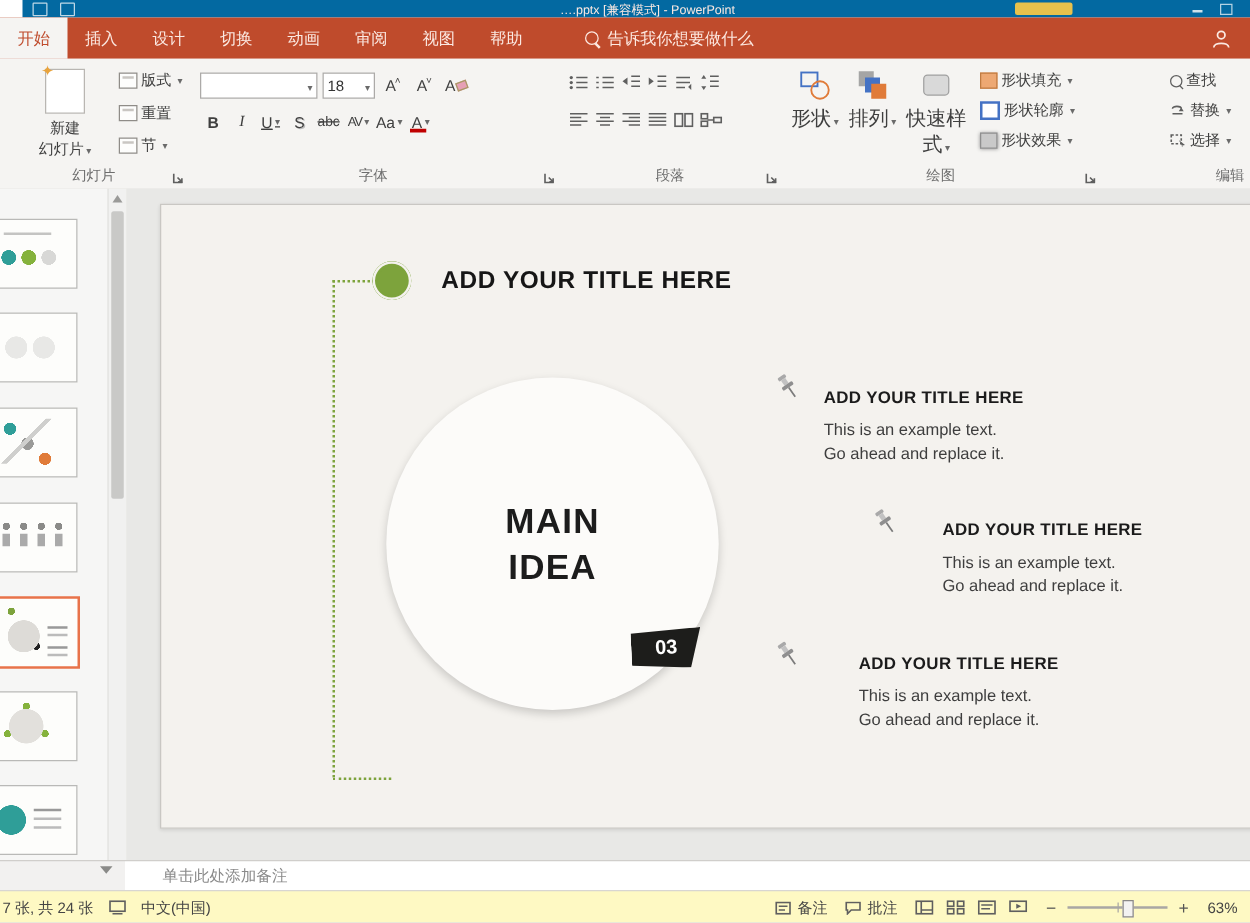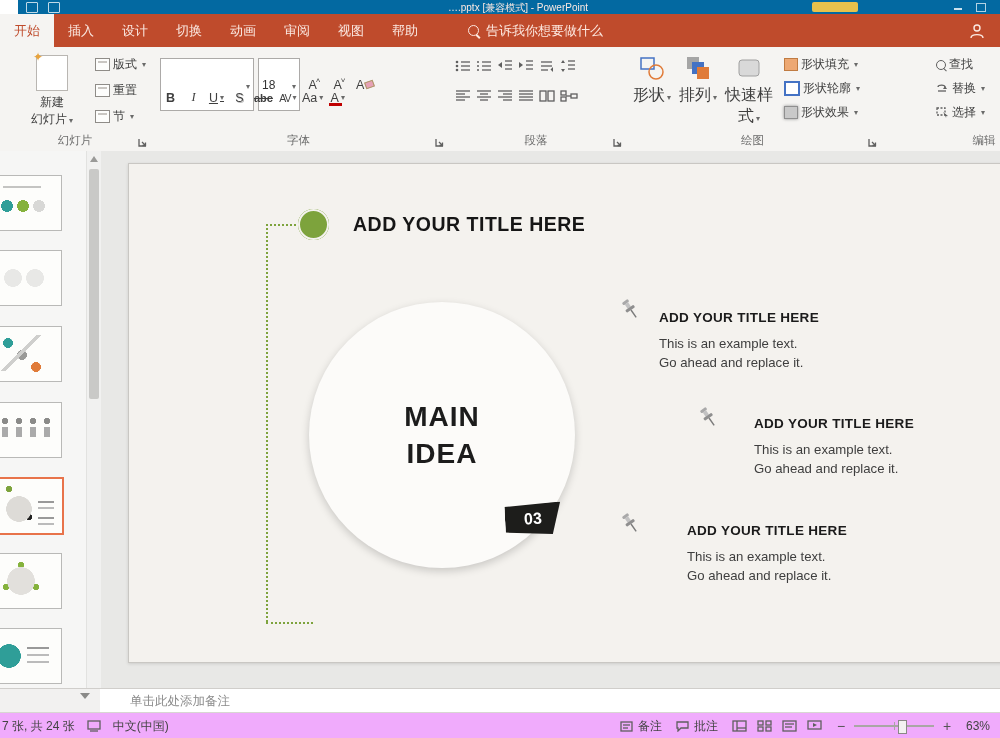--- a/index.html
+++ b/index.html
@@ -41,29 +41,29 @@
   .ns-icon{display:block;margin:0 auto 3px;width:30px;height:34px;background:#fff;border:1px solid #b9b6b2;position:relative;}
   .ns-icon::before{content:"✦";position:absolute;left:-4px;top:-6px;color:#e8a33d;font-size:12px;}
   .smallcol{position:absolute;left:92px;top:8px;display:flex;flex-direction:column;gap:7px;}
   .mini-ic{width:13px;height:11px;border:1px solid #8f8c88;background:#fdfdfc;display:inline-block;position:relative;}
   .mini-ic::after{content:"";position:absolute;left:2px;top:2px;right:2px;height:2px;background:#c9c6c2;}
 
   
   .g-font{width:297px;}
   .fontrow1{position:absolute;left:10px;top:11px;display:flex;align-items:center;gap:4px;}
   .fontrow2{position:absolute;left:10px;top:41px;display:flex;align-items:center;gap:2px;}
-  .combo{height:19px;background:#fff;border:1px solid #acaaa8;display:flex;align-items:center;justify-content:space-between;padding:16px 3px;font-size:12px;color:#333;}
+  .combo{height:19px;background:#fff;border:1px solid #acaaa8;display:flex;align-items:center;justify-content:space-between;padding:0 3px;font-size:12px;color:#333;}
   .namecombo{width:86px;}
   .sizecombo{width:34px;}
   .fbtn{min-width:17px;height:19px;display:flex;align-items:center;justify-content:center;font-size:12.5px;color:#3f3f3f;padding:0 2px;}
   .fb-b{font-weight:bold;}
   .fb-i{font-style:italic;font-family:"Liberation Serif",serif;}
   .fb-u{text-decoration:underline;}
   .fb-s{text-shadow:1px 1px 0 #bbb;}
-  .fb-abc{text-decoration:line-through;font-size:11px;font-weight:bold;}
+  .fb-abc{text-decoration:line-through;font-size:11px;}
   .fb-av{font-size:10.5px;letter-spacing:-1px;}
   .fb-color{position:relative;}
   .fb-color::before{content:"";position:absolute;left:2px;bottom:1px;width:13px;height:3px;background:#c00000;}
   .supmark{font-size:8px;color:#3f3f3f;margin-left:-1px;position:relative;top:-4px;}
   .eraser{display:inline-block;width:7px;height:5px;background:#e7a0b6;border:1px solid #a96;margin-left:1px;transform:rotate(-20deg);}
 
   
   .g-par{width:178px;}
   .parrow{position:absolute;left:8px;display:flex;gap:5px;align-items:center;}
   .pr1{top:12px;}
@@ -163,21 +163,21 @@
       radial-gradient(circle 12px at 18px 27px,#2f9e98 97%,transparent),
       linear-gradient(#999,#999) 36px 18px/22px 2px,linear-gradient(#bbb,#bbb) 36px 25px/22px 2px,
       linear-gradient(#bbb,#bbb) 36px 32px/22px 2px;background-repeat:no-repeat;}
 
   
   .notesbar{position:absolute;left:100px;top:688px;right:0;height:24px;background:#fff;border-top:1px solid #d0cecb;display:flex;align-items:center;}
   .notes-ph{margin-left:30px;color:#8a8a8a;font-size:12.5px;}
   .notes-collapse{position:absolute;left:80px;top:693px;width:0;height:0;border-left:5px solid transparent;border-right:5px solid transparent;border-top:6px solid #8a8a88;}
   .panel-foot{position:absolute;left:0;top:688px;width:100px;height:24px;background:#f2f1f0;border-top:1px solid #d0cecb;}
 
-  .statusbar{position:absolute;left:0;top:712px;width:100%;height:26px;background:#f0abfc;border-top:1px solid #d8d6d2;
+  .statusbar{position:absolute;left:0;top:712px;width:100%;height:26px;background:#fef9c3;border-top:1px solid #d8d6d2;
              display:flex;align-items:center;font-size:12px;color:#444;}
   .sb-left{display:flex;align-items:center;gap:12px;margin-left:2px;}
   .sb-right{display:flex;align-items:center;gap:14px;margin-left:auto;margin-right:10px;}
   .sb-item{display:flex;align-items:center;gap:5px;}
   .viewbtns{display:flex;gap:10px;align-items:center;}
   .zoomctl{display:flex;align-items:center;gap:8px;}
   .zoom-sign{font-size:14px;color:#555;width:10px;text-align:center;}
   .ztrack{position:relative;width:80px;height:2px;background:#a9a7a4;}
   .znotch{position:absolute;left:50%;top:-3px;width:1px;height:8px;background:#a9a7a4;}
   .zthumb{position:absolute;left:44px;top:-5px;width:7px;height:12px;background:#f3f2f1;border:1px solid #8a8886;}

